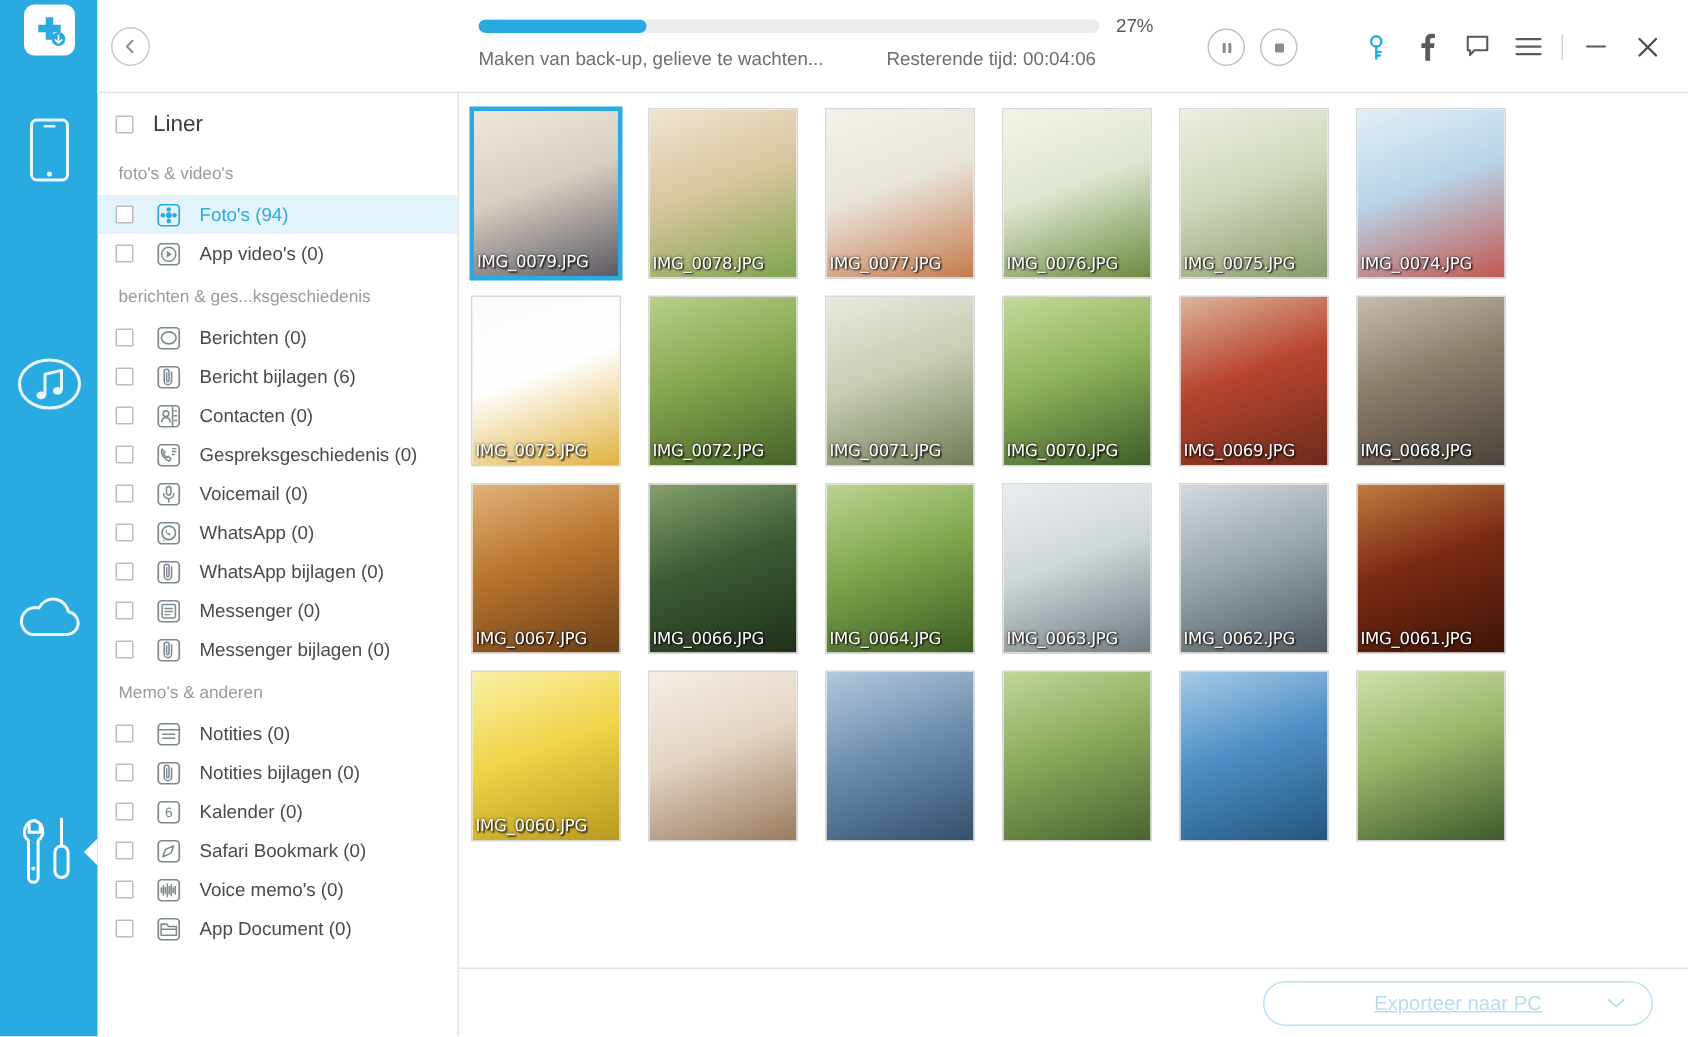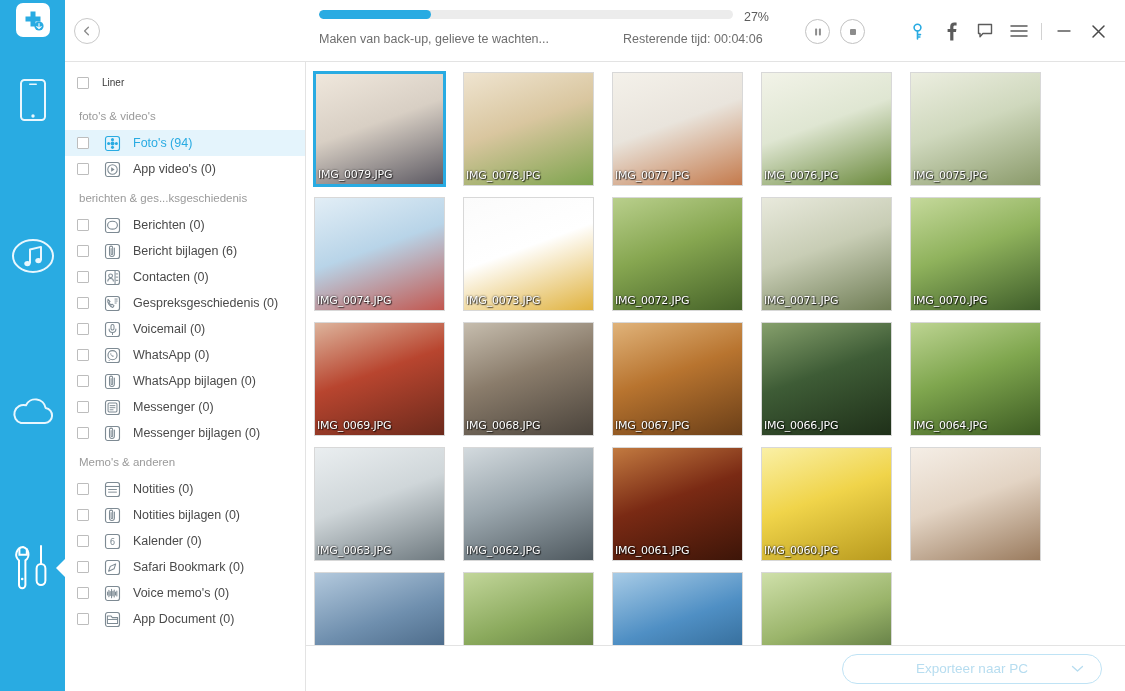--- a/index.html
+++ b/index.html
@@ -83,21 +83,21 @@
     color: #8b8b8b;
     cursor: pointer;
     background: #fff;
   }
   .progress-wrap {
     position: absolute;
     left: 254px;
     top: 10px;
     width: 450px;
   }
-  .pbar-row { display: flex; align-items: flex-start; }
+  .pbar-row { display: flex; align-items: center; }
   .pbar {
     width: 438px; height: 9px;
     background: #ececec;
     border-radius: 5px;
     overflow: hidden;
     position: relative;
   }
   .pbar-fill {
     height: 9px;
     background: #29abe2;
@@ -108,21 +108,20 @@
     font-size: 12.5px;
     color: #5c5c5c;
     white-space: nowrap;
   }
   .status-row {
     display: flex;
     margin-top: 8px;
     font-size: 12.5px;
     color: #6e6e6e;
     white-space: nowrap;
-    gap: 32px;
   }
   .status-left { width: 272px; }
   .ctrl-btns {
     position: absolute;
     left: 740px; top: 19px;
     display: flex; gap: 10px;
   }
   .circ-btn {
     width: 25px; height: 25px;
     border: 1px solid #c2c2c2;
@@ -165,21 +164,21 @@
     overflow: hidden;
     padding-top: 3px;
   }
   .dev-row {
     display: flex; align-items: center;
     height: 35px;
     padding-left: 12px;
     cursor: pointer;
   }
   .dev-name {
-    font-size: 10px;
+    font-size: 15px;
     color: #3b3b3b;
     margin-left: 13px;
   }
   .grp-title {
     font-size: 11.5px;
     color: #9a9a9a;
     padding-left: 14px;
     height: 28px;
     line-height: 28px;
     margin-top: 2px;
@@ -225,21 +224,21 @@
     overflow: hidden;
     padding: 10px 0 0 8px;
     position: relative;
   }
   .grid {
     display: flex;
     flex-wrap: wrap;
     gap: 0;
   }
   .thumb {
-    width: 131px; height: 114px;
+    width: 100px; height: 114px;
     margin: 0 18px 11px 0;
     position: relative;
     border: 1px solid #d8d8d8;
     background: #fff;
     cursor: pointer;
     overflow: hidden;
     padding-left: 24px;
   }
   .thumb.selected {
     border: 2px solid #29abe2;
@@ -270,20 +269,21 @@
   .export-btn {
     width: 260px; height: 30px;
     border: 1px solid #bfe3f5;
     border-radius: 16px;
     color: #b7ddf0;
     font-size: 13.5px;
     display: flex; align-items: center; justify-content: center;
     position: relative;
     cursor: pointer;
     background: #fff;
+    text-decoration: underline;
   }
   .export-caret {
     position: absolute;
     right: 17px; top: 50%;
     transform: translateY(-50%);
     color: #b7ddf0;
   }
 </style>
 </head>
 <body>

